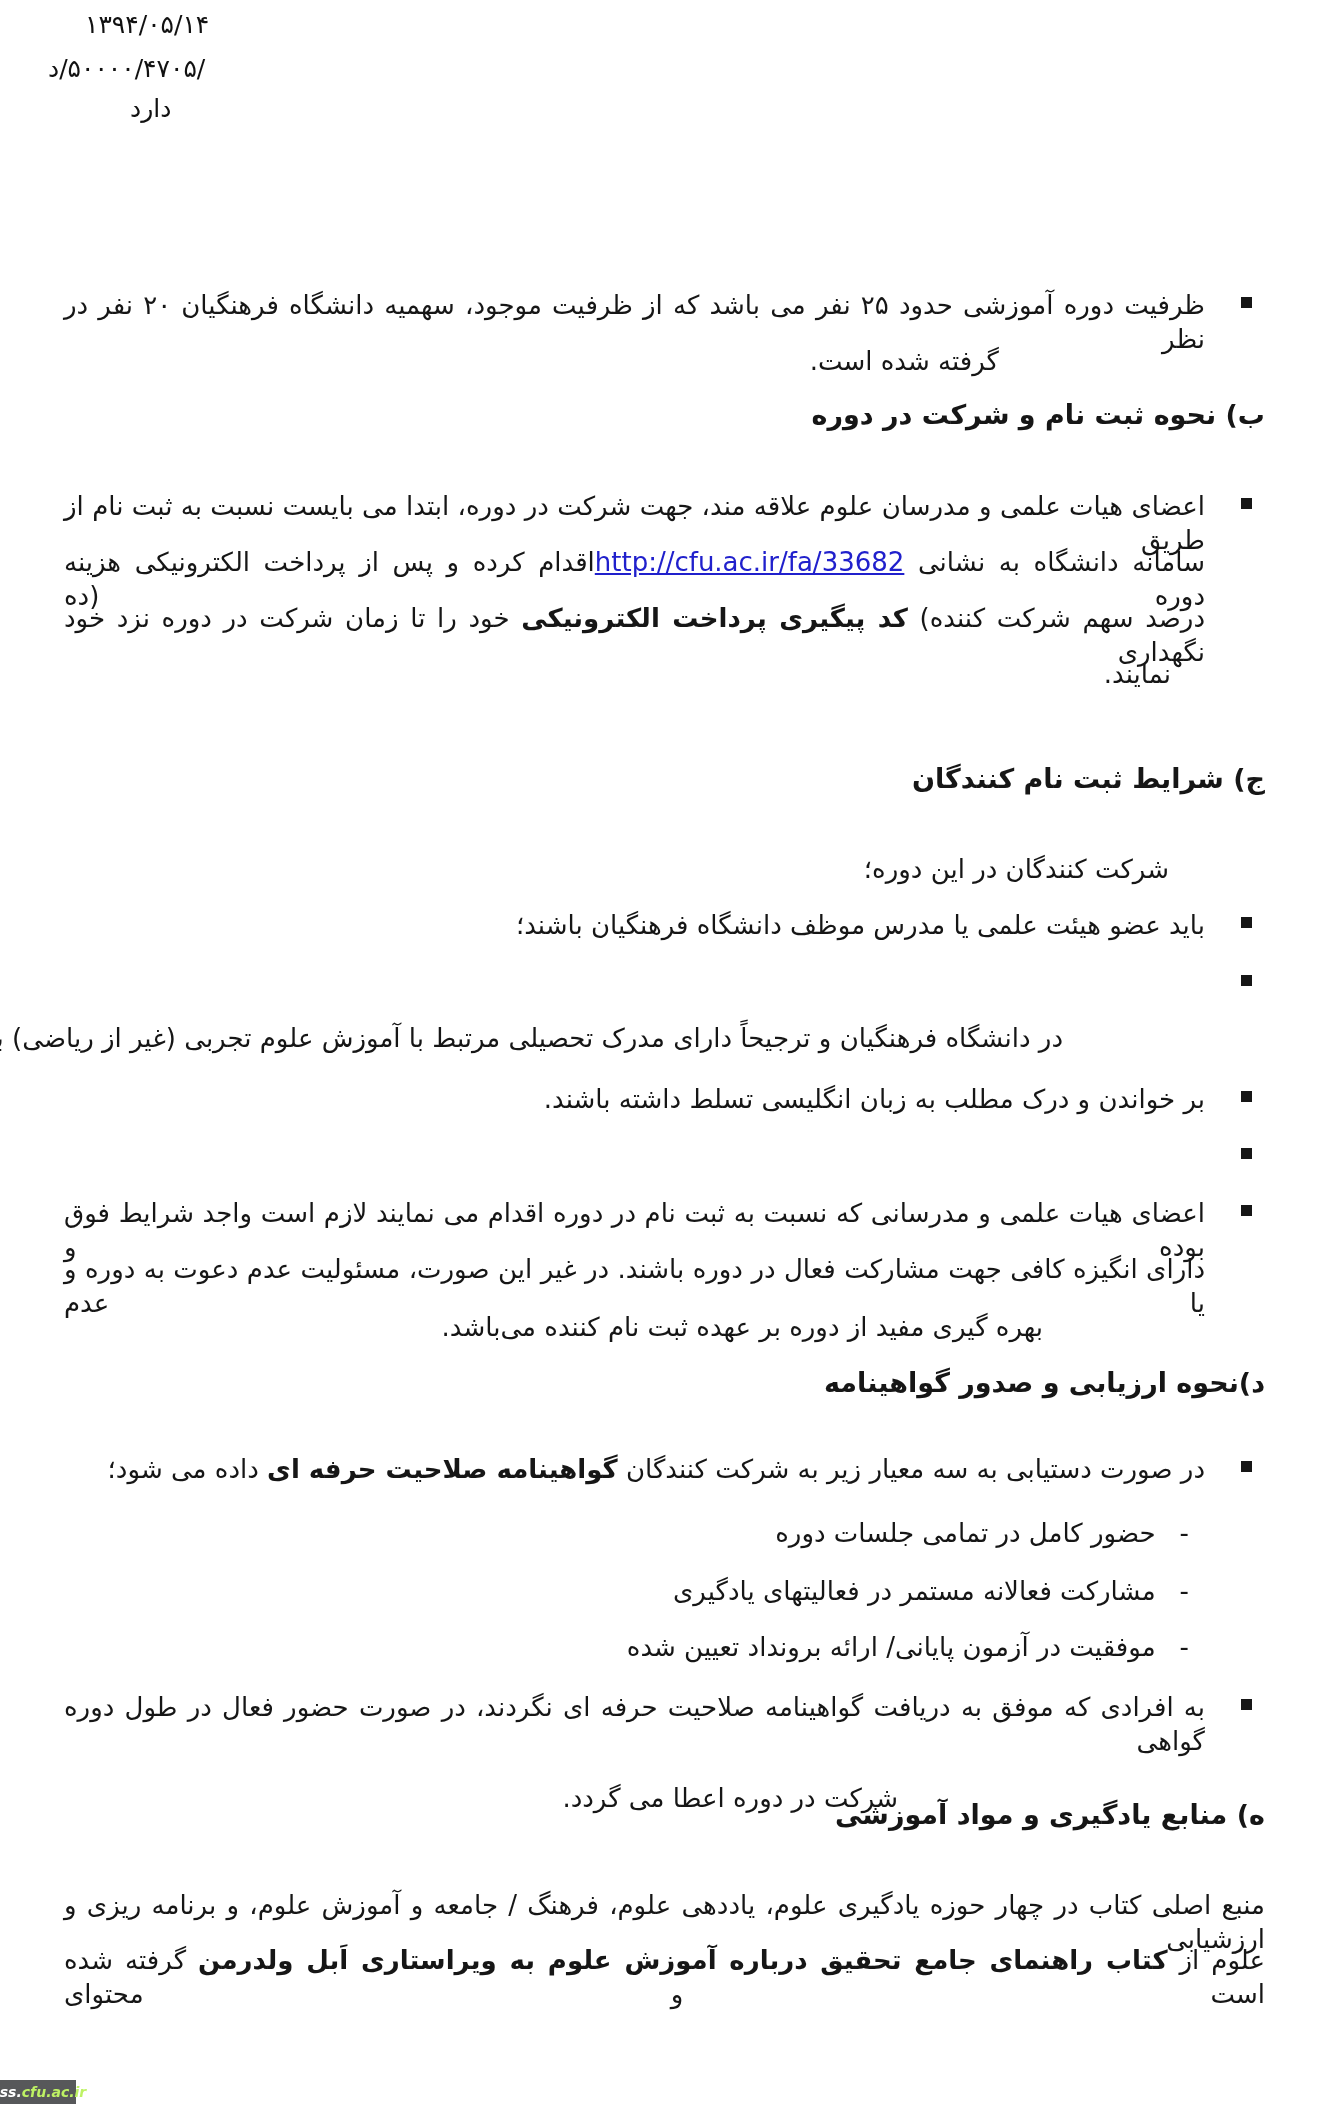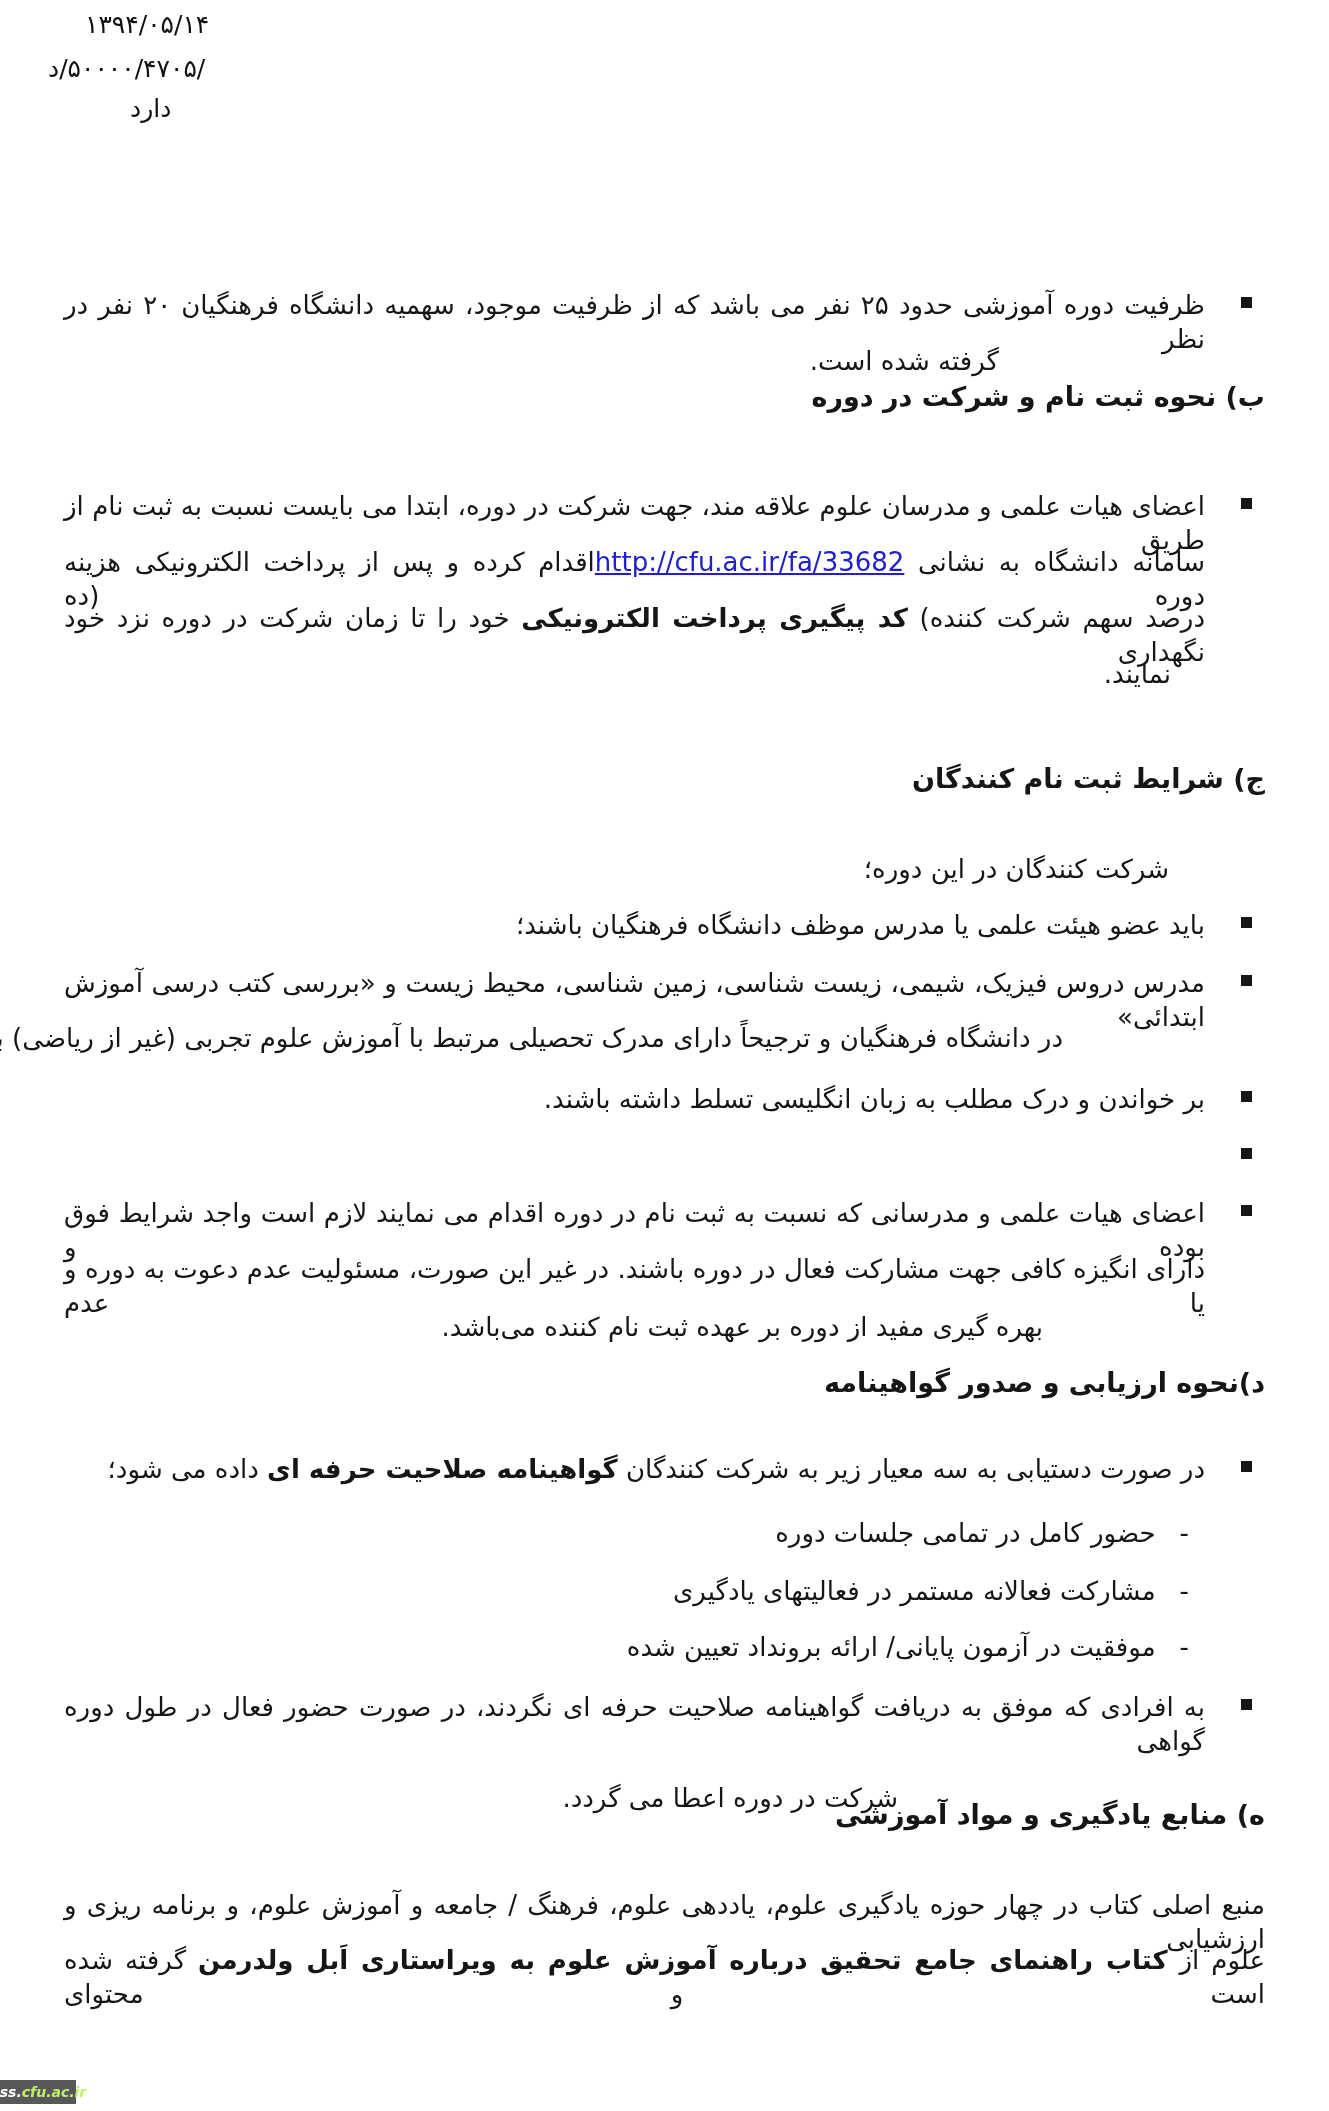--- a/index.html
+++ b/index.html
@@ -86,41 +86,40 @@
 <div class="page">
 
   <div class="lh-line lh-date">۱۳۹۴/۰۵/۱۴</div>
   <div class="lh-line lh-ref">/۵۰۰۰۰/۴۷۰۵/د</div>
   <div class="lh-line lh-attach">دارد</div>
 
   <span class="sq" style="top:297px;right:77px;"></span>
   <div class="row just" style="top:288px;">ظرفیت دوره آموزشی حدود ۲۵ نفر می باشد که از ظرفیت موجود، سهمیه دانشگاه فرهنگیان ۲۰ نفر در نظر</div>
   <div class="row nat" style="top:344px;right:330px;">گرفته شده است.</div>
 
-  <div class="row heading" style="top:380px;margin-left:46px;">ب) نحوه ثبت نام و شرکت در دوره</div>
+  <div class="row heading" style="top:398px;margin-left:46px;">ب) نحوه ثبت نام و شرکت در دوره</div>
 
   <span class="sq" style="top:498px;right:77px;"></span>
   <div class="row just" style="top:489px;">اعضای هیات علمی و مدرسان علوم علاقه مند، جهت شرکت در دوره، ابتدا می بایست نسبت به ثبت نام از طریق</div>
   <div class="row just" style="top:545px;">
     <span>سامانه دانشگاه به نشانی  </span><a class="link">http://cfu.ac.ir/fa/33682</a><span>اقدام کرده و پس از پرداخت الکترونیکی هزینه دوره (ده</span>
   </div>
   <div class="row just" style="top:601px;">
     <span>درصد سهم شرکت کننده) </span><b>کد پیگیری پرداخت الکترونیکی</b><span> خود را تا زمان شرکت در دوره نزد خود نگهداری</span>
   </div>
   <div class="row nat" style="top:657px;right:158px;">نمایند.</div>
 
   <div class="row heading" style="top:762px;">ج) شرایط ثبت نام کنندگان</div>
 
   <div class="row nat" style="top:852px;right:160px;">شرکت کنندگان در این دوره؛</div>
 
   <span class="sq" style="top:917px;right:77px;"></span>
   <div class="row nat" style="top:908px;right:124px;">باید عضو هیئت علمی یا مدرس موظف دانشگاه فرهنگیان باشند؛</div>
 
   <span class="sq" style="top:975px;right:77px;"></span>
-  <div class="row just" style="top:966px;">مدرس دروس فیزیک، شیمی، زیست شناسی، زمین شناسی، محیط زیست و «بررسی کتب درسی آموزش ابتدائی»</div>
   <div class="row nat" style="top:1021px;right:266px;">در دانشگاه فرهنگیان و ترجیحاً دارای مدرک تحصیلی مرتبط با آموزش علوم تجربی (غیر از ریاضی) باشند.</div>
 
   <span class="sq" style="top:1091px;right:77px;"></span>
   <div class="row nat" style="top:1082px;right:124px;">بر خواندن و درک مطلب به زبان انگلیسی تسلط داشته باشند.</div>
 
   <span class="sq" style="top:1148px;right:77px;"></span>
 
   <span class="sq" style="top:1205px;right:77px;"></span>
   <div class="row just" style="top:1196px;">اعضای هیات علمی و مدرسانی که نسبت به ثبت نام در دوره اقدام می نمایند لازم است واجد شرایط فوق بوده و</div>
   <div class="row just" style="top:1252px;">دارای انگیزه کافی جهت مشارکت فعال در دوره باشند. در غیر این صورت، مسئولیت عدم دعوت به دوره و یا عدم</div>

